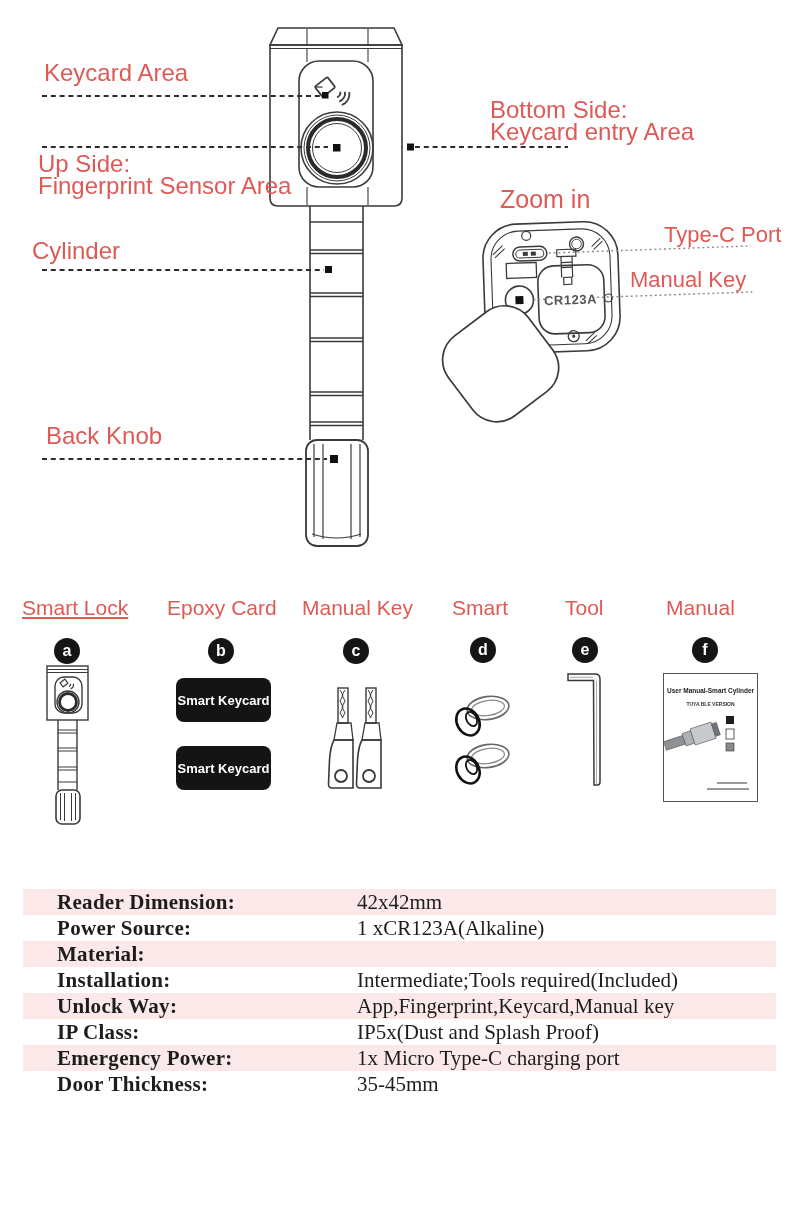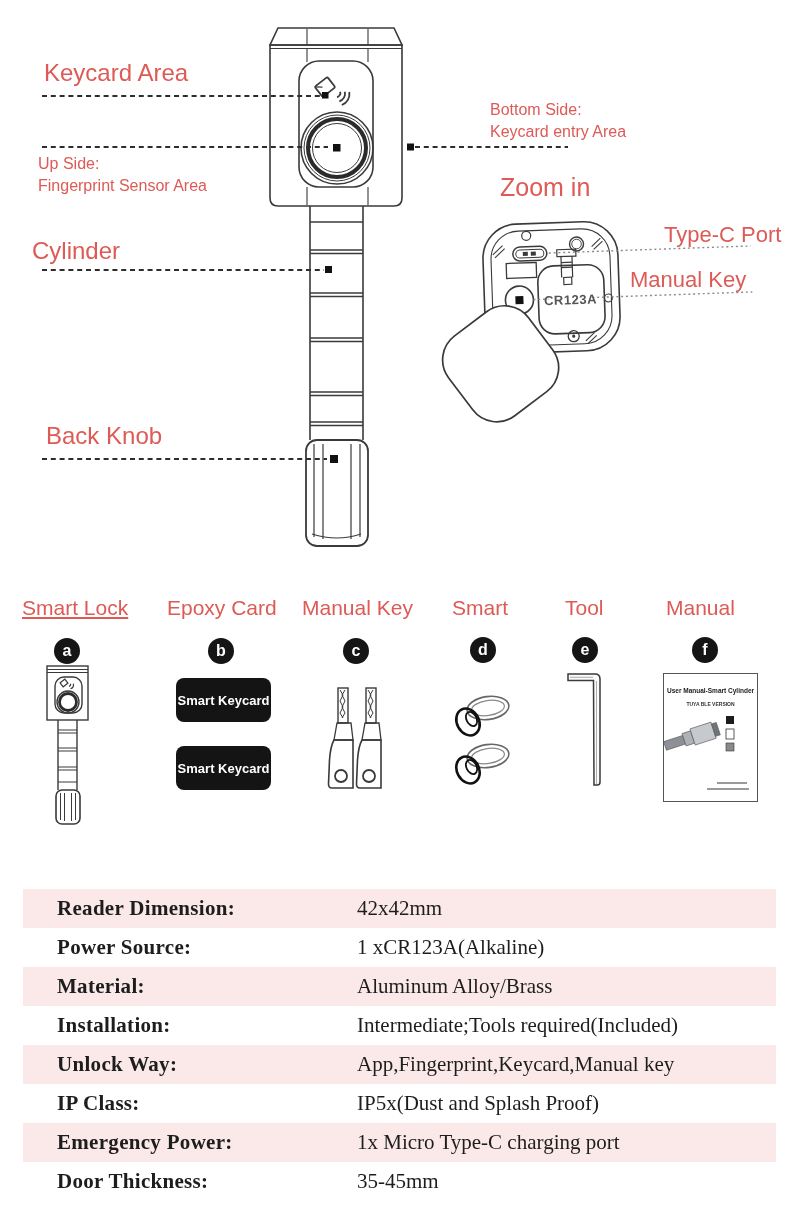--- a/index.html
+++ b/index.html
@@ -3,35 +3,35 @@
 <meta charset="utf-8">
 <style>
   html,body{margin:0;padding:0;background:#ffffff;}
   #page{position:relative;width:790px;height:1221px;background:#fff;overflow:hidden;
         font-family:"Liberation Sans",sans-serif;}
   svg{position:absolute;left:0;top:0;}
   .callout{position:absolute;color:var(--accent,#dd5a55);font-family:"Liberation Sans",sans-serif;
            line-height:22px;white-space:nowrap;}
   .cl-lg{font-size:24px;}
   .cl-md{font-size:22px;}
-  .cl-sm{font-size:16px;}
+  .cl-sm{font-size:24px;}
   .cl-zoom{font-size:25px;}
   .pkg-title{position:absolute;color:var(--accent,#dd5a55);font-size:21px;white-space:nowrap;}
   .badge{position:absolute;width:26px;height:26px;border-radius:50%;background:#151515;color:#fff;
          font-size:16px;font-weight:bold;display:flex;align-items:center;justify-content:center;}
   .keycard{position:absolute;left:176px;width:95px;height:44px;background:var(--card-bg,#141414);
            border-radius:8px;color:#fff;font-size:13px;font-weight:bold;display:flex;
            align-items:center;justify-content:center;}
   .manual-book{position:absolute;left:663px;top:673px;width:95px;height:129px;background:#fff;
                border:1px solid #555;box-sizing:border-box;}
   .manual-title{margin-top:13px;text-align:center;font-size:6.5px;font-weight:bold;color:#222;}
   .manual-sub{margin-top:7px;text-align:center;font-size:5px;font-weight:bold;color:#333;}
   .fineprint{position:absolute;background:#9a9a9a;height:2px;}
   .spec-table{position:absolute;left:23px;top:889px;width:753px;}
-  .spec-row{height:39px;display:flex;align-items:center;font-family:"Liberation Serif",serif;
+  .spec-row{height:26px;display:flex;align-items:center;font-family:"Liberation Serif",serif;
             font-size:21px;color:var(--ink,#1d1d1d);}
   .spec-row:nth-child(odd){background:var(--table-pink,#fbe9e9);}
   .spec-label{margin-left:34px;width:300px;font-weight:bold;letter-spacing:0.3px;}
   .spec-value{flex:1;}
 </style>
 </head>
 <body>
 
 <div id="page">
 
@@ -169,21 +169,21 @@
   <div class="callout cl-lg" style="left:44px;top:62px;">Keycard Area</div>
   <div class="callout cl-sm" style="left:490px;top:99px;">
     <span style="display:block;">Bottom Side:</span>
     <span style="display:block;">Keycard entry Area</span>
   </div>
   <div class="callout cl-sm" style="left:38px;top:153px;">
     <span style="display:block;">Up Side:</span>
     <span style="display:block;">Fingerprint Sensor Area</span>
   </div>
   <div class="callout cl-lg" style="left:32px;top:240px;">Cylinder</div>
-  <div class="callout cl-zoom" style="left:500px;top:176px;">Zoom in</div>
+  <div class="callout cl-zoom" style="left:500px;top:188px;">Zoom in</div>
   <div class="callout cl-md" style="left:630px;top:224px;margin-left:34px;">Type-C Port</div>
   <div class="callout cl-md" style="left:630px;top:269px;">Manual Key</div>
   <div class="callout cl-lg" style="left:46px;top:425px;">Back Knob</div>
 
   <div class="pkg-title" style="left:22px;top:596px;text-decoration:underline;">Smart Lock</div>
   <div class="pkg-title" style="left:167px;top:596px;">Epoxy Card</div>
   <div class="pkg-title" style="left:302px;top:596px;">Manual Key</div>
   <div class="pkg-title" style="left:452px;top:596px;">Smart</div>
   <div class="pkg-title" style="left:565px;top:596px;">Tool</div>
   <div class="pkg-title" style="left:666px;top:596px;">Manual</div>
@@ -299,21 +299,20 @@
     <div class="spec-row">
       <span class="spec-label">Reader Dimension:</span>
       <span class="spec-value">42x42mm</span>
     </div>
     <div class="spec-row">
       <span class="spec-label">Power Source:</span>
       <span class="spec-value">1 xCR123A(Alkaline)</span>
     </div>
     <div class="spec-row">
       <span class="spec-label">Material:</span>
-      <span class="spec-value">Aluminum Alloy/Brass</span>
     </div>
     <div class="spec-row">
       <span class="spec-label">Installation:</span>
       <span class="spec-value">Intermediate;Tools required(Included)</span>
     </div>
     <div class="spec-row">
       <span class="spec-label">Unlock Way:</span>
       <span class="spec-value">App,Fingerprint,Keycard,Manual key</span>
     </div>
     <div class="spec-row">

